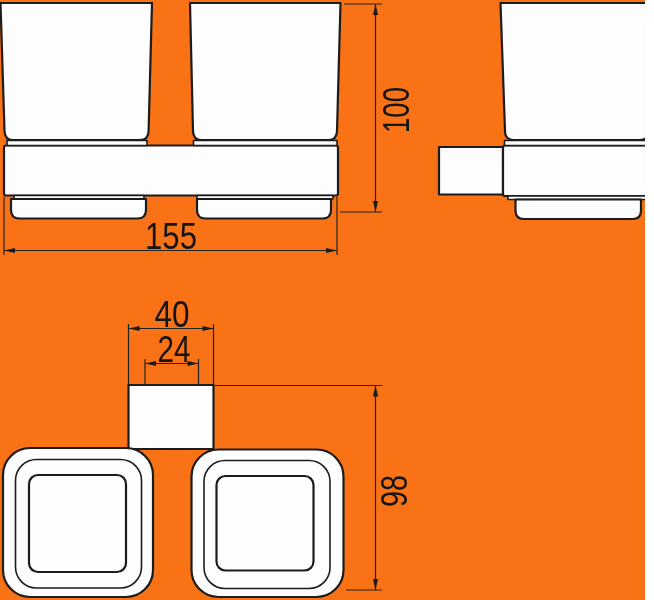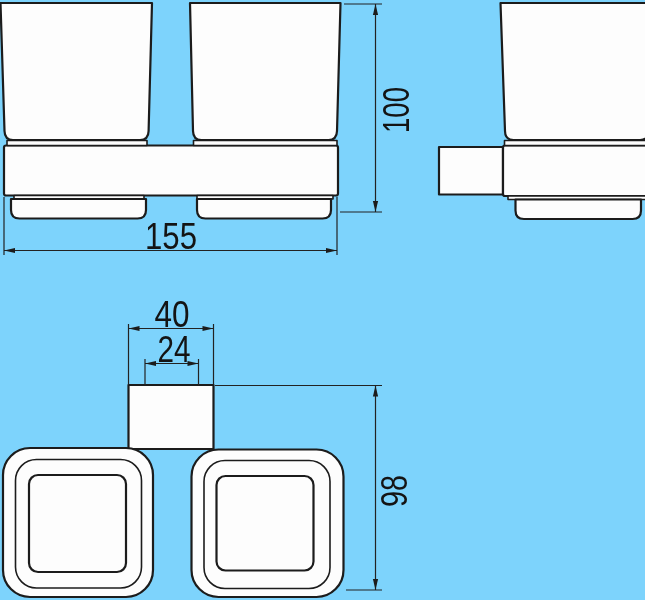--- a/index.html
+++ b/index.html
@@ -4,21 +4,21 @@
 <style>
   html, body {
     margin: 0;
     padding: 0;
     background: #ffffff;
   }
   .drawing-page {
     position: relative;
     width: 645px;
     height: 600px;
-    background: #7dd3fc;
+    background: #f97316;
     overflow: hidden;
   }
   svg { display: block; }
   .obj {
     fill: #fdfdfd;
     stroke: #1c1c1c;
     stroke-width: 2.2;
     stroke-linejoin: round;
   }
   .obj-thin {

